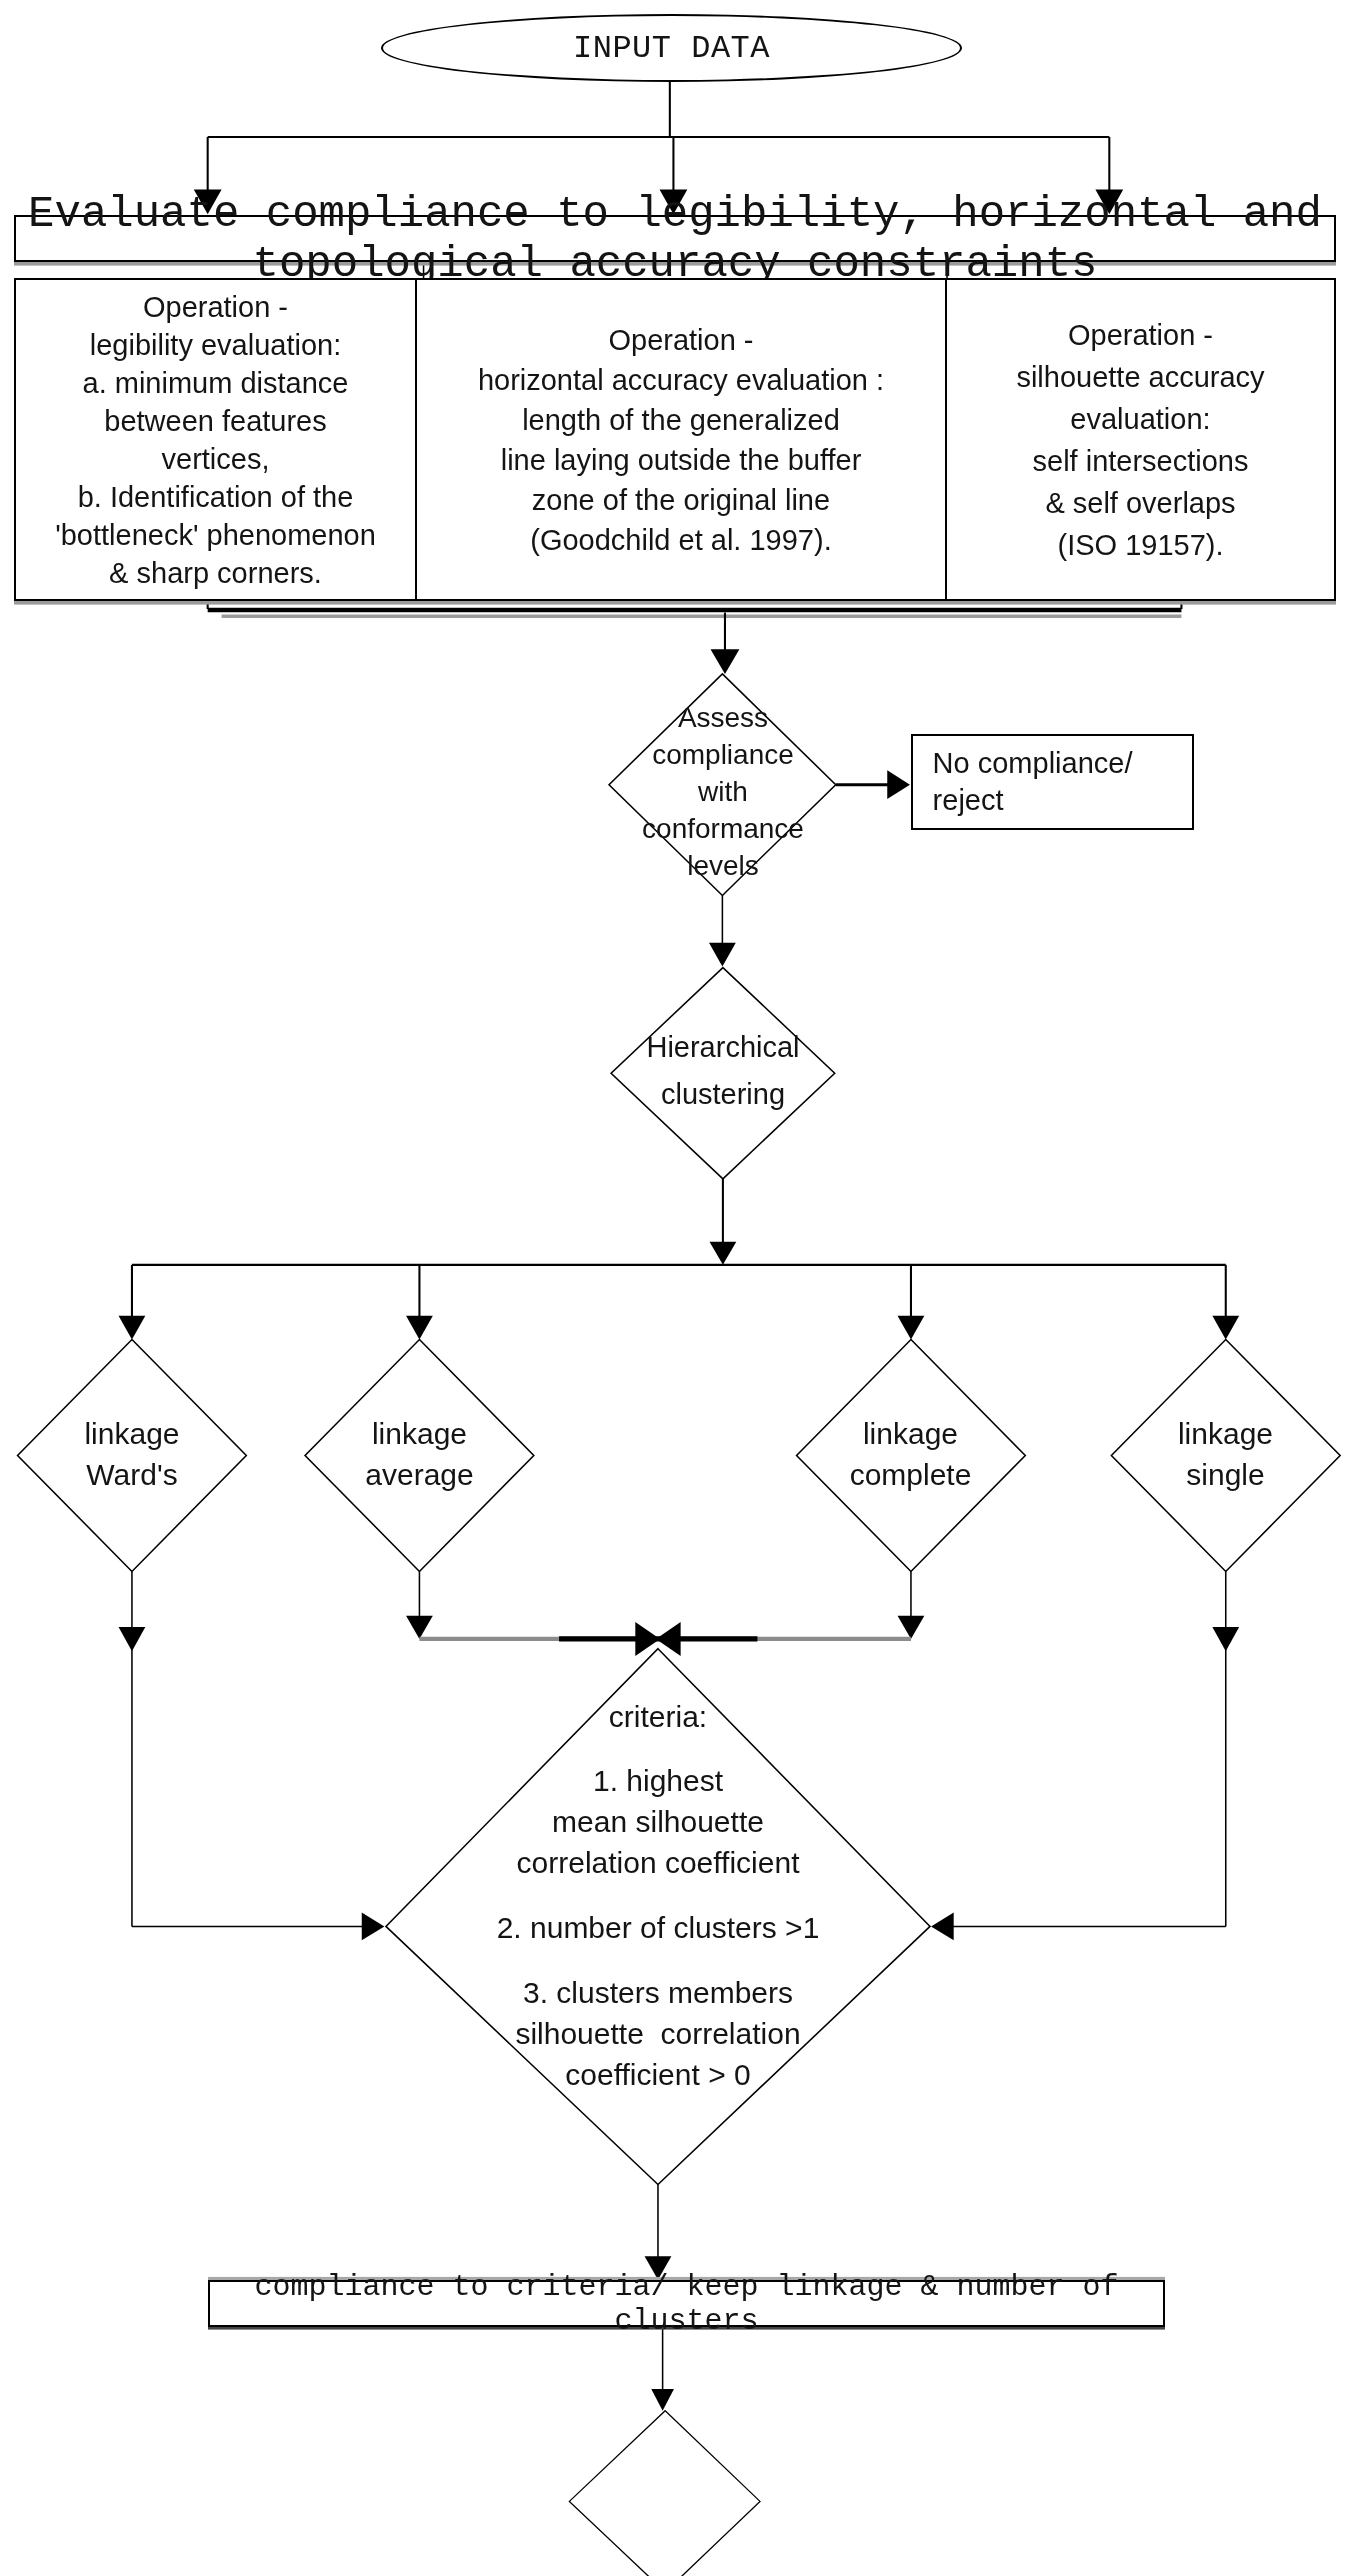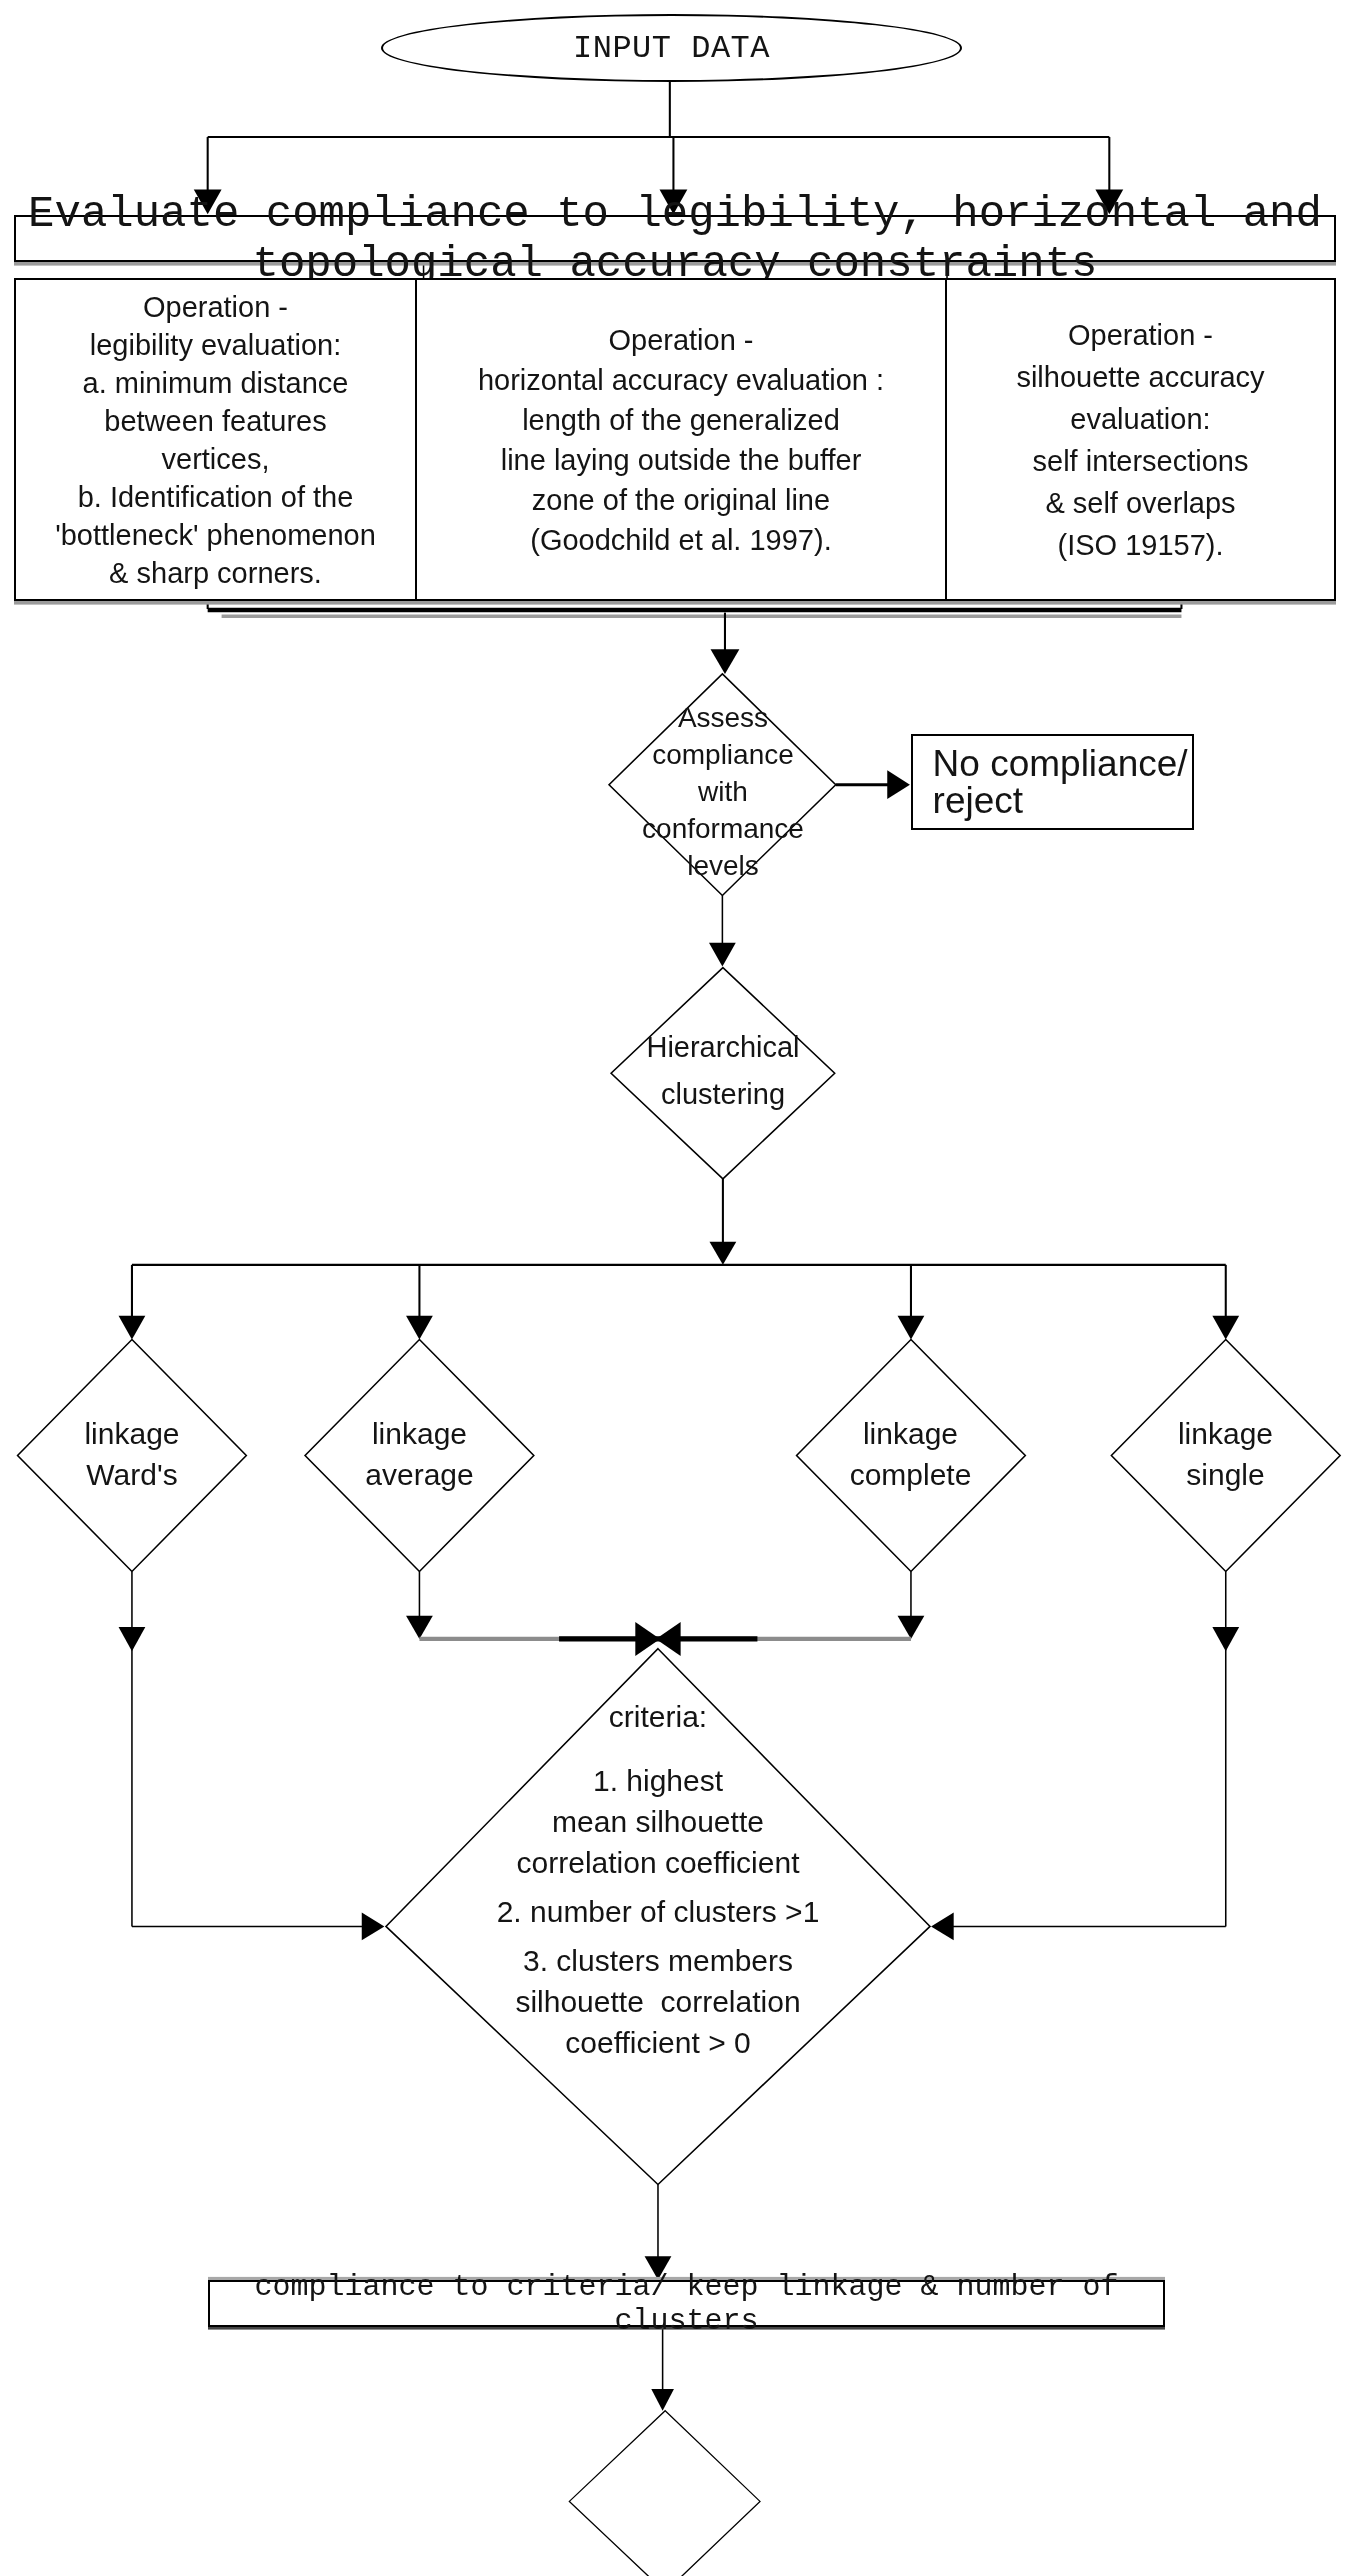--- a/index.html
+++ b/index.html
@@ -63,28 +63,28 @@
   .lt-average{left:305px;}
   .lt-complete{left:796px;}
   .lt-single{left:1111px;}
 
   .criteria-text{
     left:390px;top:1696px;width:536px;
     display:flex;flex-direction:column;
     font-size:30px;line-height:41px;text-align:center;
   }
   .criteria-title{margin-bottom:23px;}
-  .crit-gap{margin-top:8px;}
+  .crit-gap{margin-top:24px;}
 
   
   .nocompliance-box{
     left:911px;top:734px;width:283px;height:96px;
     border:2.1px solid #000;background:#fff;box-sizing:border-box;
     display:flex;flex-direction:column;justify-content:center;
-    padding-left:19.6px;font-size:37px;line-height:37px;
+    padding-left:19.6px;font-size:29px;line-height:37px;
   }
 
   
   .compliance-box{
     left:208px;top:2280px;width:957px;height:47px;
     border:2.1px solid #000;background:#fff;box-sizing:border-box;
     font-size:30px;
     box-shadow:0 -3.1px 0 #a8a8a8, 0 2.6px 0 #444;
   }
 

